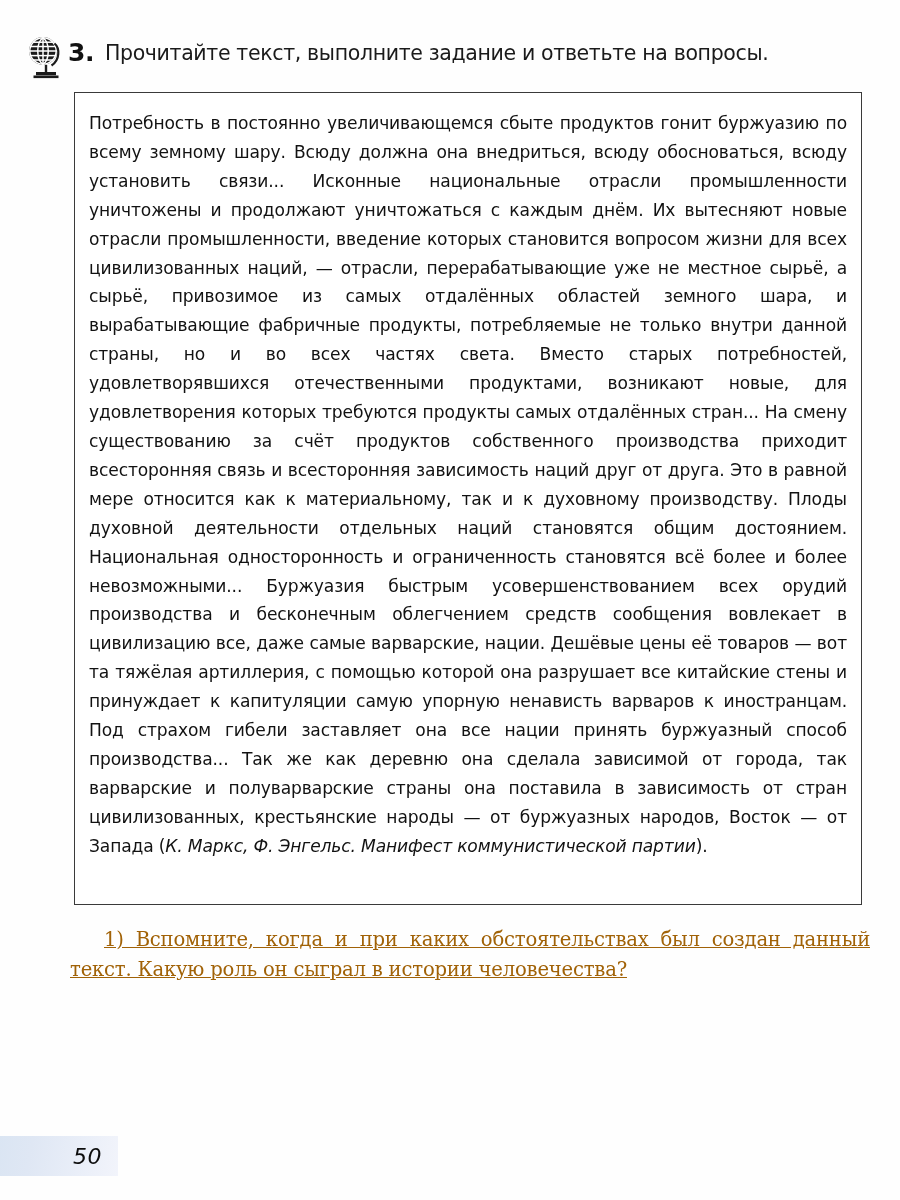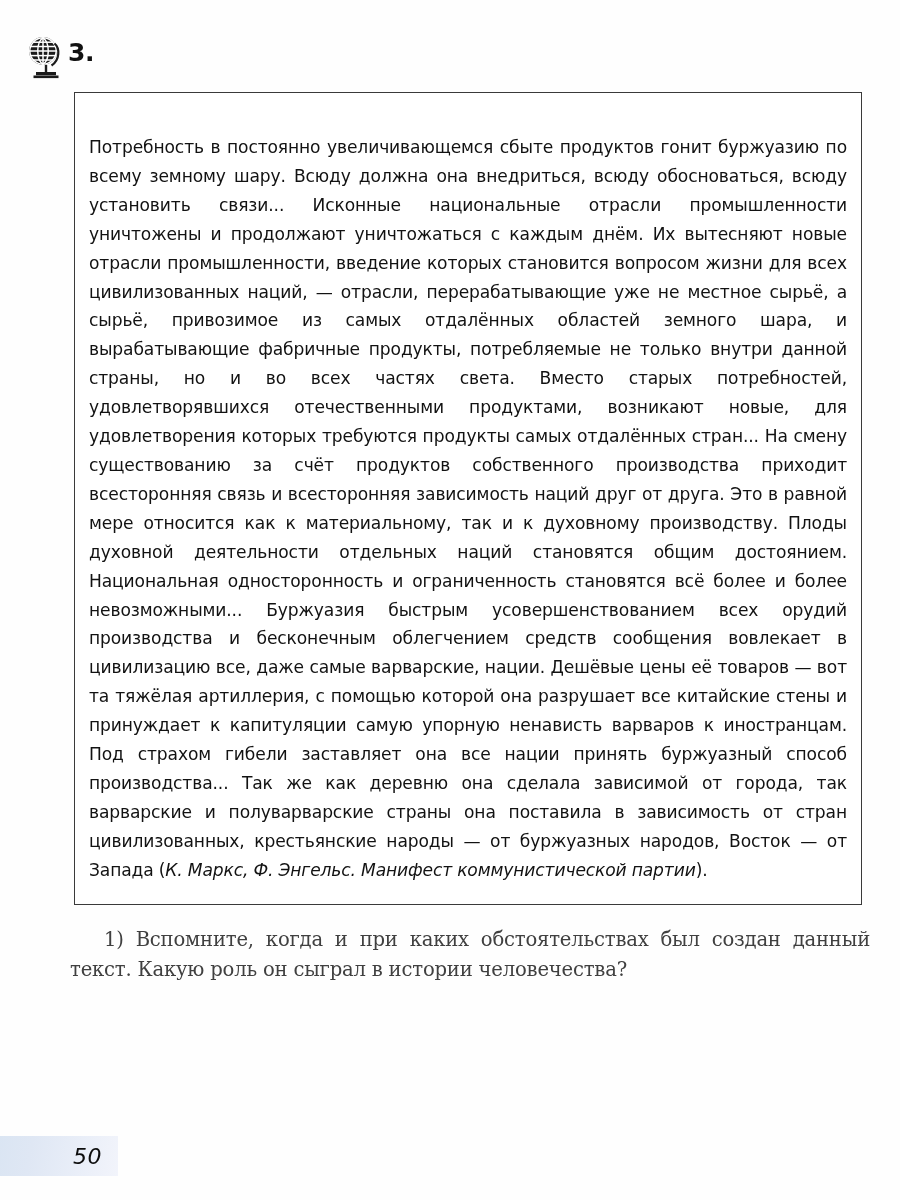--- a/index.html
+++ b/index.html
@@ -81,39 +81,39 @@
     width: 758px;
     font-family: "DejaVu Sans", sans-serif;
     font-size: 17.1px;
     line-height: 28.9px;
     text-align: justify;
     text-justify: inter-word;
     color: #121212;
     letter-spacing: -0.12px;
     word-spacing: -0.2px;
     hyphens: manual;
-    margin-top: 24px;
   }
   #quote-text .src {
     font-style: italic;
   }
 
   
   #question-1 {
     position: absolute;
     left: 70px;
     top: 925px;
     width: 800px;
     font-family: "DejaVu Serif", serif;
     font-size: 19.6px;
     line-height: 30px;
     text-align: justify;
     text-indent: 34px;
-    color: #404040;
+    color: #a16207;
     letter-spacing: -0.2px;
+    text-decoration: underline;
   }
 
   
   #answer-block {
     position: absolute;
     left: 70px;
     top: 995px;
     width: 800px;
   }
   .answer-row {
@@ -186,20 +186,21 @@
 
           <path d="M30.5 9.5 C36 14, 36 26, 27.5 31.5" stroke="#1b1b1b" stroke-width="2.2"></path>
           <path d="M22 31 L22 38" stroke="#1b1b1b" stroke-width="2.4"></path>
 
           <rect x="12" y="38" width="20" height="3.2" fill="#1b1b1b" stroke="none"></rect>
           <rect x="9.5" y="41.5" width="25" height="2.6" fill="#1b1b1b" stroke="none"></rect>
         </g>
       </svg>
     </span>
     <span id="task-number">3.</span>
+    <span id="task-title">Прочитайте текст, выполните задание и ответьте на вопросы.</span>
   </div>
 
   <div id="quote-box">
     <div id="quote-text"><span>Потребность в постоянно увеличивающемся сбыте продуктов гонит буржуазию по всему земному шару. Всюду должна она внедриться, всюду обосноваться, всюду установить связи... Исконные национальные отрасли промышленности уничтожены и продолжают уничтожаться с каждым днём. Их вытесняют новые отрасли промышленности, введение которых становится вопросом жизни для всех цивилизованных наций, — отрасли, перерабатывающие уже не местное сырьё, а сырьё, привозимое из самых отдалённых областей земного шара, и вырабатывающие фабричные продукты, потребляемые не только внутри данной страны, но и во всех частях света. Вместо старых потребностей, удовлетворявшихся отечественными продуктами, возникают новые, для удовлетворения которых требуются продукты самых отдалённых стран... На смену существованию за счёт продуктов собственного производства приходит всесторонняя связь и всесторонняя зависимость наций друг от друга. Это в равной мере относится как к материальному, так и к духовному производству. Плоды духовной деятельности отдельных наций становятся общим достоянием. Национальная односторонность и ограниченность становятся всё более и более невозможными... Буржуазия быстрым усовершенствованием всех орудий производства и бесконечным облегчением средств сообщения вовлекает в цивилизацию все, даже самые варварские, нации. Дешёвые цены её товаров — вот та тяжёлая артиллерия, с помощью которой она разрушает все китайские стены и принуждает к капитуляции самую упорную ненависть варваров к иностранцам. Под страхом гибели заставляет она все нации принять буржуазный способ производства... Так же как деревню она сделала зависимой от города, так варварские и полуварварские страны она поставила в зависимость от стран цивилизованных, крестьянские народы — от буржуазных народов, Восток — от Запада (</span><span class="src">К. Маркс, Ф. Энгельс. Манифест коммунистической партии</span><span>).</span></div>
   </div>
 
   <div id="question-1">1) Вспомните, когда и при каких обстоятельствах был создан данный текст. Какую роль он сыграл в истории человечества?</div>
 
 
   <div id="page-number-box">

